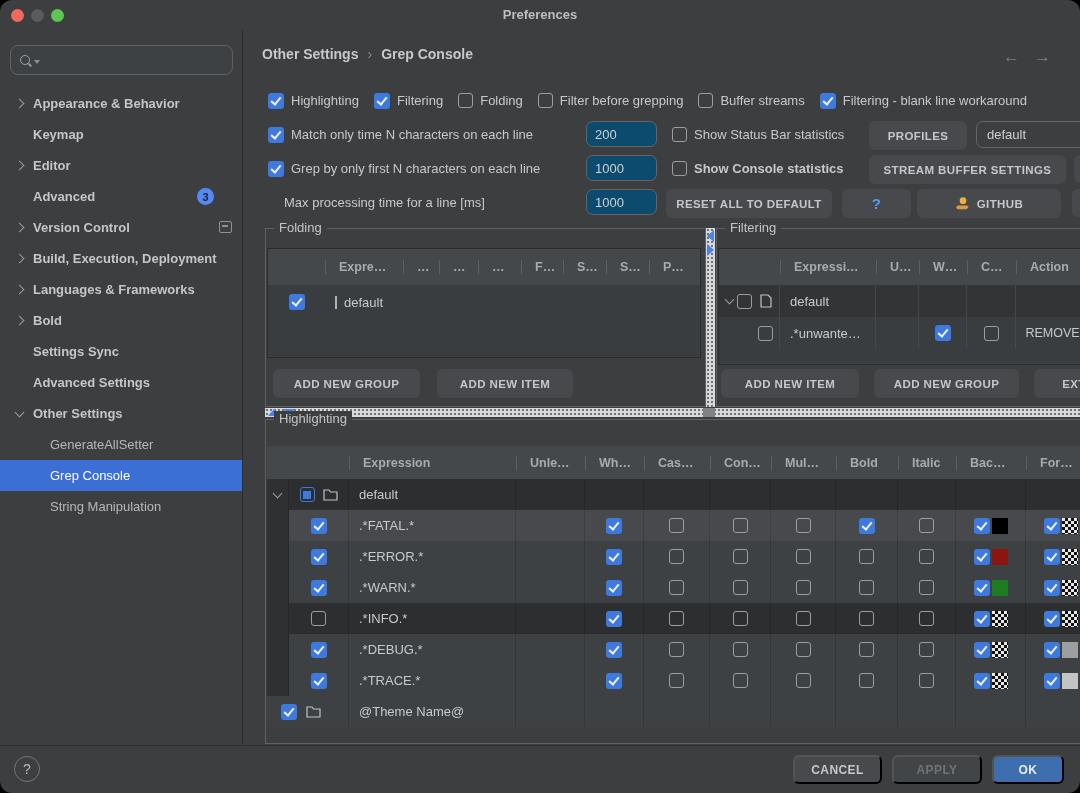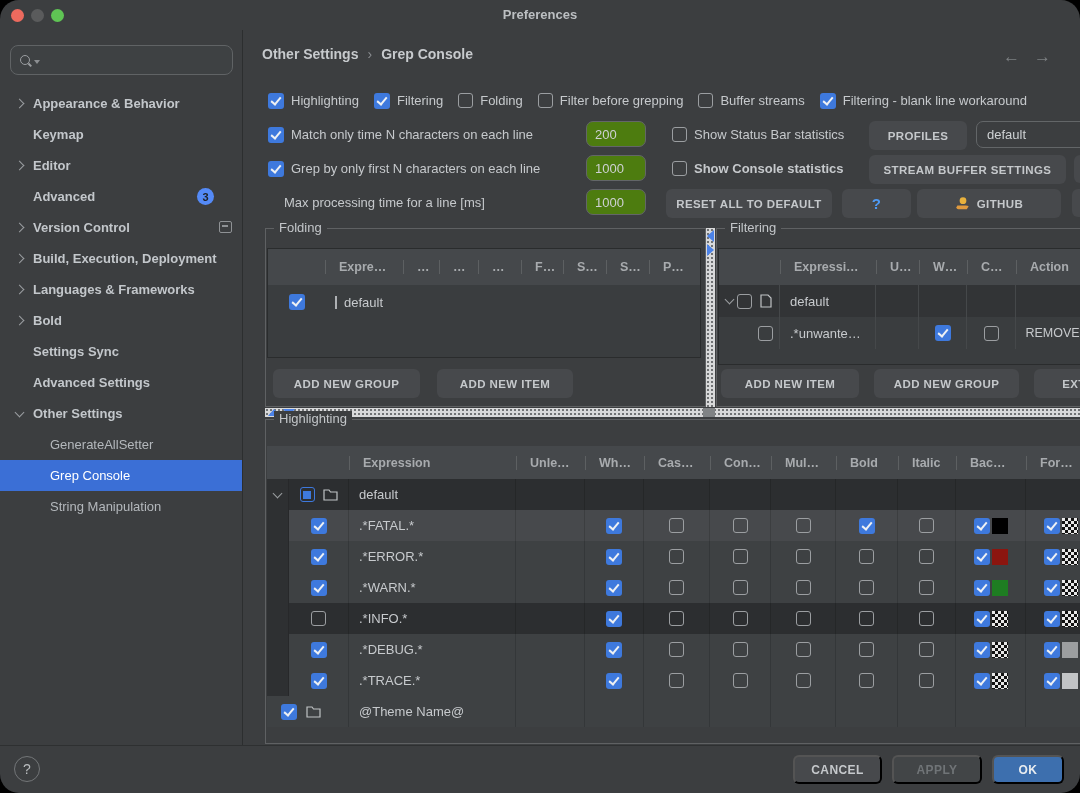--- a/index.html
+++ b/index.html
@@ -1,17 +1,17 @@
 <!DOCTYPE html>
 <html><head>
 <meta charset="utf-8">
 <style>
   html,body{margin:0;padding:0;background:#000;}
   *{box-sizing:border-box;font-family:"Liberation Sans","DejaVu Sans",sans-serif;}
-  .window{position:relative;width:1080px;height:793px;background:#3c3e40;border-radius:19px;overflow:hidden;}
+  .window{position:relative;width:1080px;height:793px;background:#3c3e40;border-radius:12px;overflow:hidden;}
 
   
   .titlebar{position:relative;height:30px;}
   .tl{position:absolute;top:9px;width:13px;height:13px;border-radius:50%;}
   .tl.red{left:11px;background:#ec6a5e;}
   .tl.gray{left:31px;background:#5a5b5c;}
   .tl.green{left:51px;background:#5fc454;}
   .win-title{position:absolute;top:7px;left:0;right:0;text-align:center;font-size:13px;font-weight:700;color:#bcbfc2;}
 
   .content{display:flex;height:715px;}
@@ -51,21 +51,21 @@
   .flexrow{position:absolute;left:25px;top:57px;display:flex;gap:15px;}
   .flexrow .cbpair{position:static;}
 
   .cb{width:16px;height:16px;border-radius:3px;position:relative;flex:none;}
   .cb.on{background:#3e79dd;}
   .cb.on::after{content:"";position:absolute;left:5px;top:2px;width:4px;height:8px;border-right:2px solid #eef1f4;border-bottom:2px solid #eef1f4;transform:rotate(40deg);}
   .cb.off{width:15px;height:15px;border:1.6px solid #9b9ea1;background:transparent;}
   .cb.partial{width:15px;height:15px;border:1.6px solid #3e79dd;background:transparent;}
   .cb.partial::after{content:"";position:absolute;inset:2.5px;background:#3e79dd;}
 
-  .tinput{position:absolute;width:60px;height:26px;background:#4d7c0f;border:1px solid #63666880;border:1px solid #636668;border-radius:7px;color:#ced1d3;font-size:13px;padding:0 8px;display:flex;align-items:center;}
+  .tinput{position:absolute;width:71px;height:26px;background:#0c4a6e;border:1px solid #63666880;border:1px solid #636668;border-radius:7px;color:#ced1d3;font-size:13px;padding:0 8px;display:flex;align-items:center;}
   .btn{background:#47494c;border:none;border-radius:6px;color:#c5c8cb;font-size:11.5px;font-weight:700;letter-spacing:.4px;height:29px;display:flex;align-items:center;justify-content:center;white-space:nowrap;}
   .btn.abs{position:absolute;}
   .combo{position:absolute;height:27px;border:1px solid #636668;border-radius:7px;background:#3c3e40;color:#ced1d3;font-size:13px;display:flex;align-items:center;padding:0 10px;}
   .sliver{position:absolute;width:14px;height:28px;border-radius:6px 0 0 6px;background:#47494c;}
   .qmark{color:#4f9bf5;font-size:15px;font-weight:700;}
   .coin-hand{width:16px;height:15px;margin-right:6px;flex:none;}
 
   .plainlabel{position:absolute;font-size:13px;color:#c6c9cc;white-space:nowrap;display:flex;align-items:center;height:27px;margin-left:16px;}
 
   

